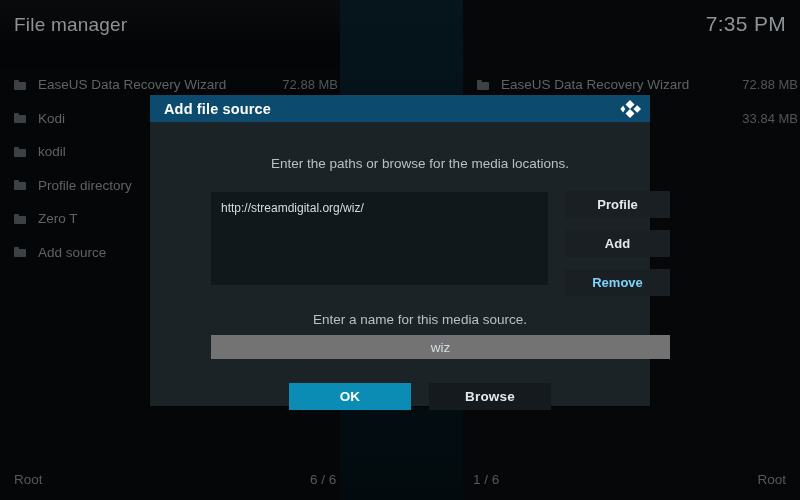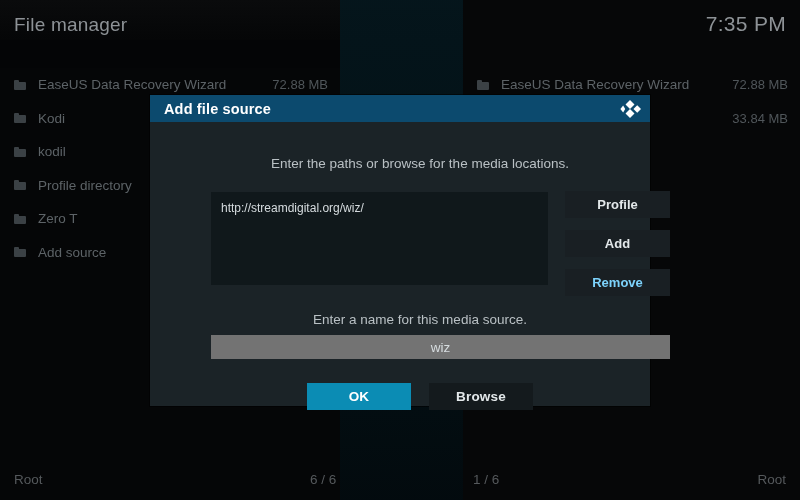--- a/index.html
+++ b/index.html
@@ -86,21 +86,21 @@
     top: 68px;
   }
   .pane-left  { left: 0px;   width: 340px; }
   .pane-right { left: 463px; width: 337px; }
 
   .file-row {
     position: relative;
     height: 33.5px;
     display: flex;
     align-items: center;
-    padding: 0 12px 0 14px;
+    padding: 0 2px 0 14px;
     box-sizing: border-box;
   }
   .folder-icon {
     position: relative;
     width: 12px;
     height: 10px;
     flex: 0 0 auto;
     margin-right: 12px;
   }
   .folder-icon::before {
@@ -273,21 +273,21 @@
   .dialog-actions {
     position: absolute;
     left: 0;
     top: 261px;
     width: 100%;
     display: flex;
     justify-content: center;
     gap: 18px;
   }
   .action-btn {
-    width: 104px;
+    width: 122px;
     height: 27px;
     display: flex;
     align-items: center;
     justify-content: center;
     font-size: 13.5px;
     font-weight: bold;
     letter-spacing: .2px;
     box-sizing: border-box;
   }
   .action-btn.primary {

